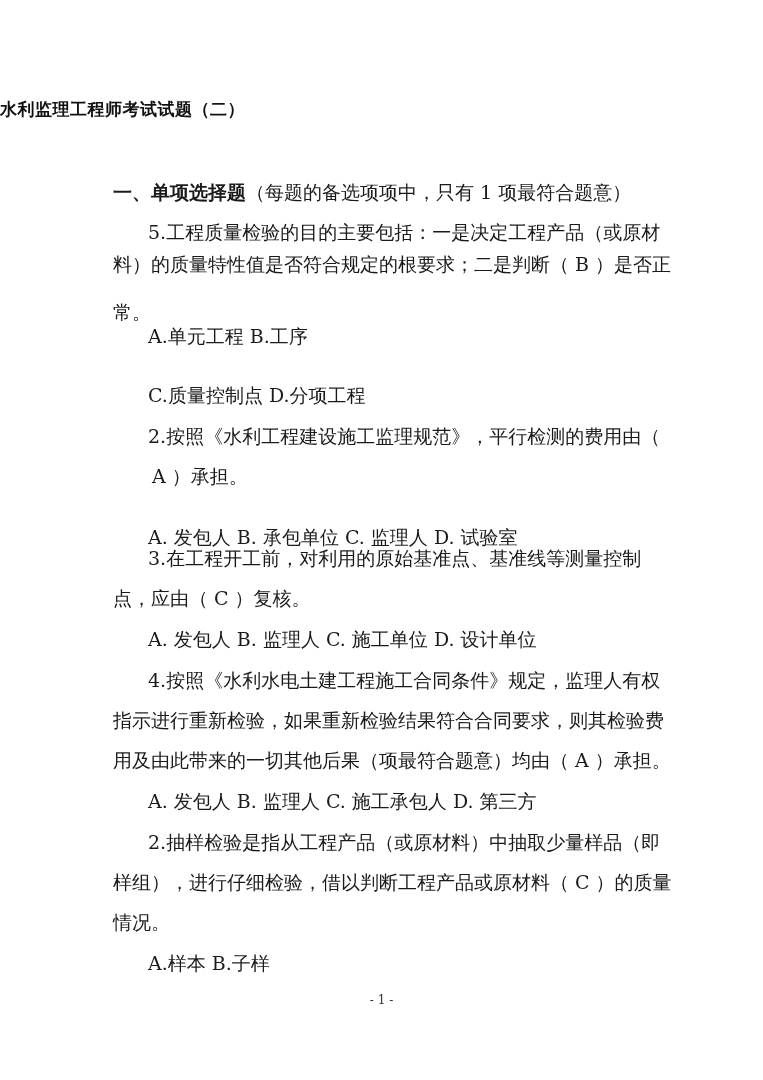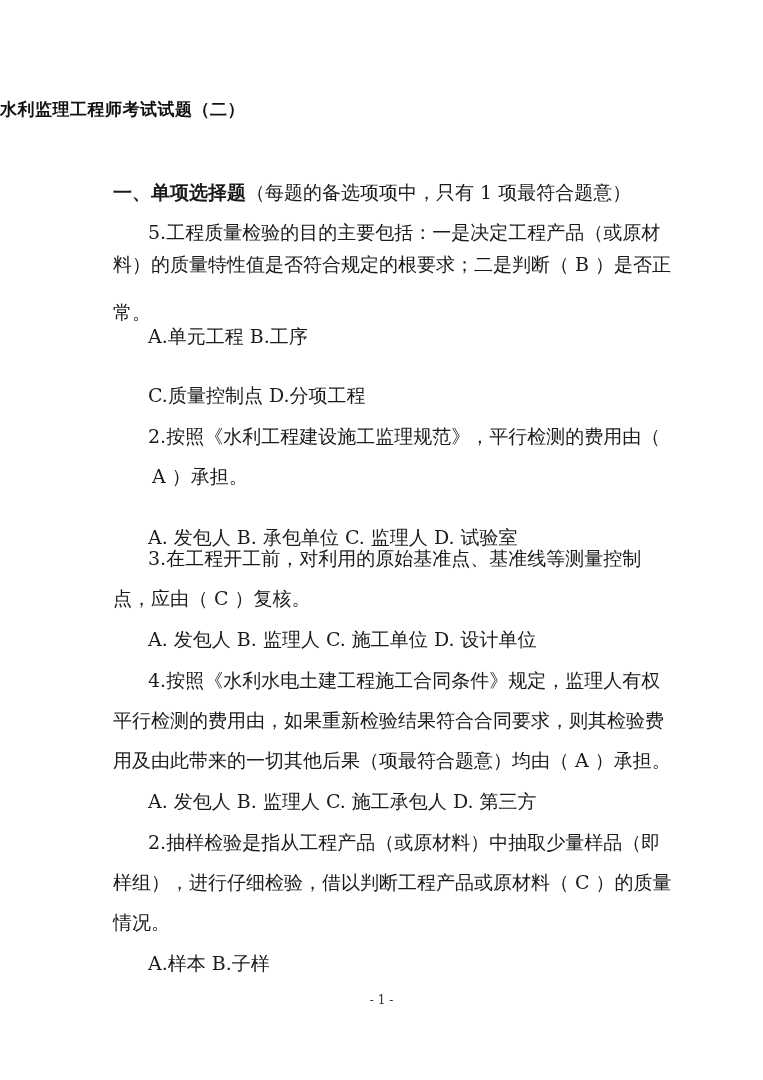--- a/index.html
+++ b/index.html
@@ -43,21 +43,21 @@
       <div class="line flush" style="top: 300px;">常。</div>
       <div class="line indent" style="top: 324px;">A.单元工程 B.工序</div>
       <div class="line indent" style="top: 383px;">C.质量控制点 D.分项工程</div>
       <div class="line indent" style="top: 424px;">2.按照《水利工程建设施工监理规范》，平行检测的费用由（</div>
       <div class="line flush" style="top: 464px; margin-left: 39px;">A ）承担。</div>
       <div class="line indent" style="top: 505px; margin-top: 20px;">A. 发包人 B. 承包单位 C. 监理人 D. 试验室</div>
       <div class="line indent" style="top: 546px;">3.在工程开工前，对利用的原始基准点、基准线等测量控制</div>
       <div class="line flush" style="top: 586px;">点，应由（ C ）复核。</div>
       <div class="line indent" style="top: 627px;">A. 发包人 B. 监理人 C. 施工单位 D. 设计单位</div>
       <div class="line indent" style="top: 668px;">4.按照《水利水电土建工程施工合同条件》规定，监理人有权</div>
-      <div class="line flush" style="top: 708px;">平行检测的费用由，如果重新检验结果符合合同要求，则其检验费</div>
+      <div class="line flush" style="top: 708px;">指示进行重新检验，如果重新检验结果符合合同要求，则其检验费</div>
       <div class="line flush" style="top: 748px;">用及由此带来的一切其他后果（项最符合题意）均由（ A ）承担。</div>
       <div class="line indent" style="top: 789px; text-align: right;">A. 发包人 B. 监理人 C. 施工承包人 D. 第三方</div>
       <div class="line indent" style="top: 830px;">2.抽样检验是指从工程产品（或原材料）中抽取少量样品（即</div>
       <div class="line flush" style="top: 870px;">样组），进行仔细检验，借以判断工程产品或原材料（ C ）的质量</div>
       <div class="line flush" style="top: 910px;">情况。</div>
       <div class="line indent" style="top: 951px;">A.样本 B.子样</div>
     </div>
 
   <div class="pagenum">- 1 -</div>
 </div>

